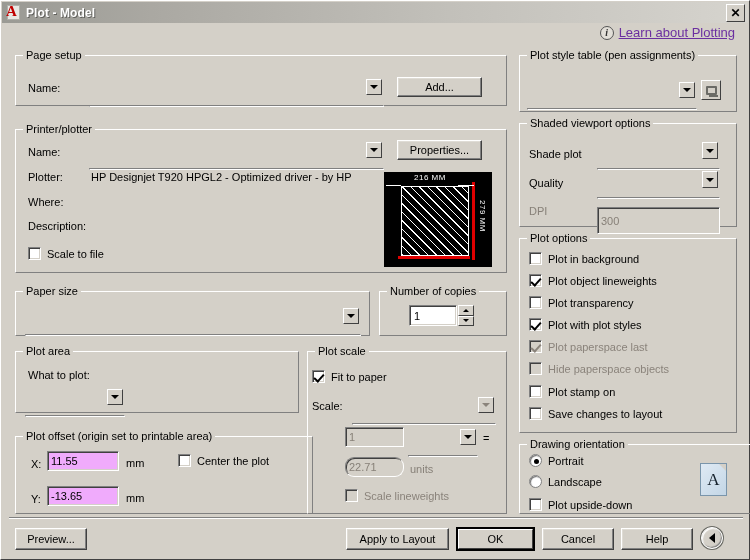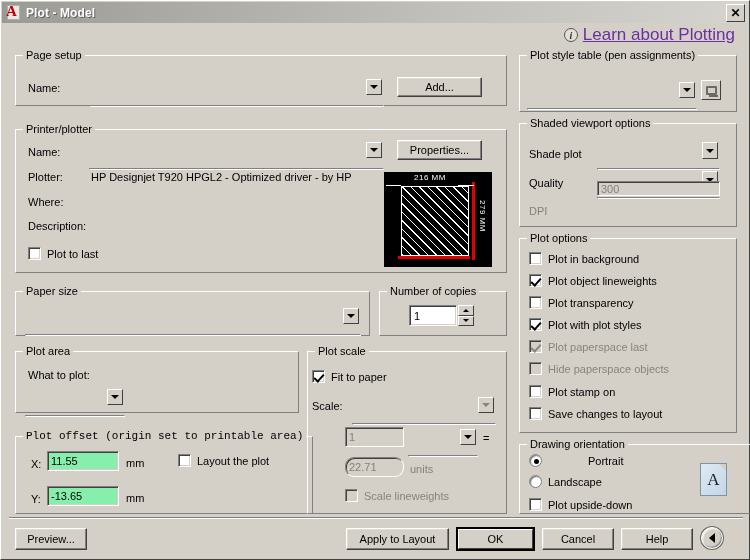--- a/index.html
+++ b/index.html
@@ -64,21 +64,21 @@
   .info-icon {
     width: 14px; height: 14px; border-radius: 50%;
     border: 1px solid #555; color: #333;
     font-family: "Liberation Serif", serif;
     font-size: 10px; font-weight: bold; font-style: italic;
     display: flex; align-items: center; justify-content: center;
     background: #e2dfd8;
   }
   #learn-link {
     color: #6b2fa0; text-decoration: underline;
-    font-size: 17px; cursor: pointer;
+    font-size: 13px; cursor: pointer;
   }
   
   .group {
     position: absolute;
     border: 1px solid #ffffff;
     border-top-color: #808080; border-left-color: #808080;
   }
   .group > .inner {
     position: absolute; left: -1px; top: -1px; right: -1px; bottom: -1px;
     border: 1px solid #808080;
@@ -87,21 +87,21 @@
   }
   .group > .glabel {
     position: absolute; left: 7px; top: -7px;
     background: #d4d0c8; padding: 0 3px;
     font-size: 11px; color: #000; white-space: nowrap;
   }
   .lbl { position: absolute; font-size: 11px; color: #000; white-space: nowrap; }
   .lbl.dis { color: #878078; }
   
   .field {
-    position: absolute; background: #86efac;
+    position: absolute; background: #f0abfc;
     border: 1px solid #808080;
     border-right-color: #ffffff; border-bottom-color: #ffffff;
     box-shadow: inset 1px 1px 0 #404040, inset -1px -1px 0 #d4d0c8;
     font-size: 11px; color: #000;
     display: flex; align-items: center;
     padding-left: 3px; overflow: hidden; white-space: nowrap;
   }
   .field.dis { background: #d4d0c8; color: #878078; }
   .combo { position: absolute; }
   .combo > .cbox {
@@ -327,21 +327,21 @@
   <div class="btn" style="left:396px; top:139px; width:85px; height:20px;">Properties...</div>
 
   <span class="lbl" style="left:27px; top:170px;">Plotter:</span>
   <span class="lbl" style="left:90px; top:170px;">HP Designjet T920 HPGL2 - Optimized driver - by HP</span>
   <span class="lbl" style="left:27px; top:195px;">Where:</span>
   <span class="lbl" style="left:90px; top:195px;"></span>
   <span class="lbl" style="left:27px; top:219px;">Description:</span>
   <span class="lbl" style="left:90px; top:219px;"></span>
   <div class="chk" style="left:27px; top:246px;">
     <span class="box"></span>
-    <span class="ctext">Plot to last</span>
+    <span class="ctext">Scale to file</span>
   </div>
 
   <div id="paper-preview">
     <div class="sheet"></div>
     <div class="redv"></div>
     <div class="redh"></div>
     <span class="dimtxt wdim">216 MM</span>
     <span class="dimtxt hdim">279 MM</span>
     <span class="tick" style="left:2px; top:13px; width:15px; height:1px;"></span>
     <span class="tick" style="right:18px; top:13px; width:16px; height:1px;"></span>
@@ -377,33 +377,33 @@
     <span class="glabel">Plot area</span>
   </div>
   <span class="lbl" style="left:27px; top:368px;">What to plot:</span>
   <div class="combo" style="left:24px; top:386px; width:100px; height:20px;">
     <div class="cbox">Display</div>
     <div class="arrow">
         <i></i>
       </div>
   </div>
 
-  <div class="group" style="left:14px; top:435px; width:298px; height:78px;font-family:Liberation Mono, monospace;">
+  <div class="group" style="left:14px; top:435px; width:298px; height:78px;">
     <div class="inner"></div>
     <span class="glabel">Plot offset (origin set to printable area)</span>
   </div>
   <span class="lbl" style="left:30px; top:457px;">X:</span>
   <div class="field" style="left:46px; top:450px; width:72px; height:20px;">11.55</div>
   <span class="lbl" style="left:125px; top:456px;">mm</span>
   <span class="lbl" style="left:30px; top:492px;">Y:</span>
   <div class="field" style="left:46px; top:485px; width:72px; height:20px;">-13.65</div>
   <span class="lbl" style="left:125px; top:491px;">mm</span>
   <div class="chk" style="left:177px; top:453px;">
     <span class="box"></span>
-    <span class="ctext">Layout the plot</span>
+    <span class="ctext">Center the plot</span>
   </div>
 
   <div class="group" style="left:306px; top:350px; width:200px; height:163px;">
     <div class="inner"></div>
     <span class="glabel">Plot scale</span>
   </div>
   <div class="chk" style="left:311px; top:369px;">
     <span class="box on"></span>
     <span class="ctext">Fit to paper</span>
   </div>
@@ -455,21 +455,21 @@
       </div>
   </div>
   <span class="lbl" style="left:528px; top:176px;">Quality</span>
   <div class="combo" style="left:596px; top:168px; width:123px; height:21px;">
     <div class="cbox">Normal</div>
     <div class="arrow">
         <i></i>
       </div>
   </div>
   <span class="lbl dis" style="left:528px; top:204px;">DPI</span>
-  <div class="field dis" style="left:596px; top:180px; width:123px; height:15px;">300</div>
+  <div class="field dis" style="left:596px; top:206px; width:123px; height:27px;">300</div>
 
   <div class="group" style="left:518px; top:237px; width:218px; height:195px;">
     <div class="inner"></div>
     <span class="glabel">Plot options</span>
   </div>
   <div class="chk" style="left:528px; top:251px;">
     <span class="box"></span>
     <span class="ctext">Plot in background</span>
   </div>
   <div class="chk" style="left:528px; top:273px;">
@@ -498,21 +498,21 @@
   </div>
   <div class="chk" style="left:528px; top:406px;">
     <span class="box"></span>
     <span class="ctext">Save changes to layout</span>
   </div>
 
   <div class="group" style="left:518px; top:443px; width:234px; height:70px;">
     <div class="inner"></div>
     <span class="glabel">Drawing orientation</span>
   </div>
-  <div class="rad" style="left:528px; top:453px;gap:40px;">
+  <div class="rad" style="left:528px; top:453px;">
     <span class="circ on"></span>
     <span class="rtext">Portrait</span>
   </div>
   <div class="rad" style="left:528px; top:474px;">
     <span class="circ"></span>
     <span class="rtext">Landscape</span>
   </div>
   <div class="chk" style="left:528px; top:497px;">
     <span class="box"></span>
     <span class="ctext">Plot upside-down</span>

